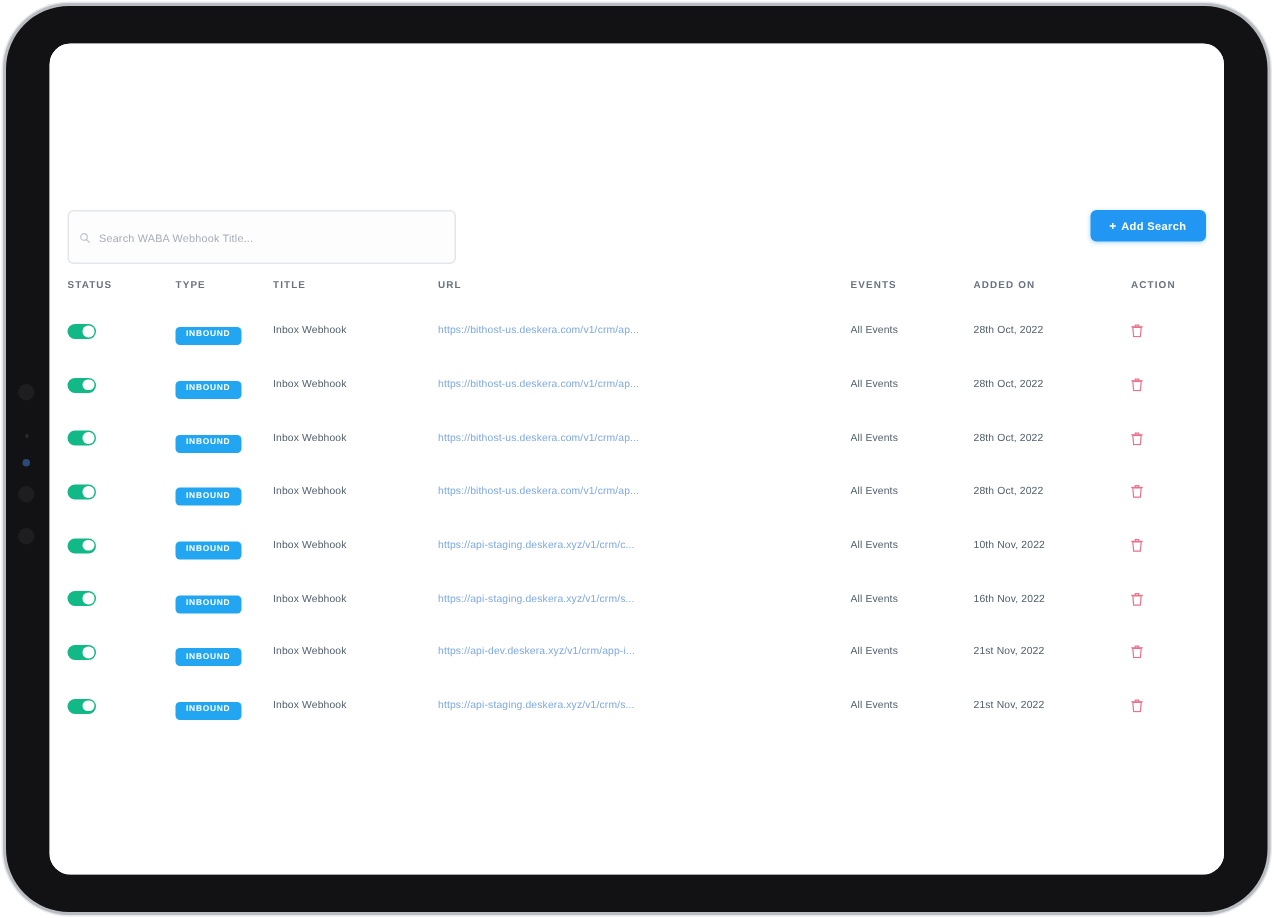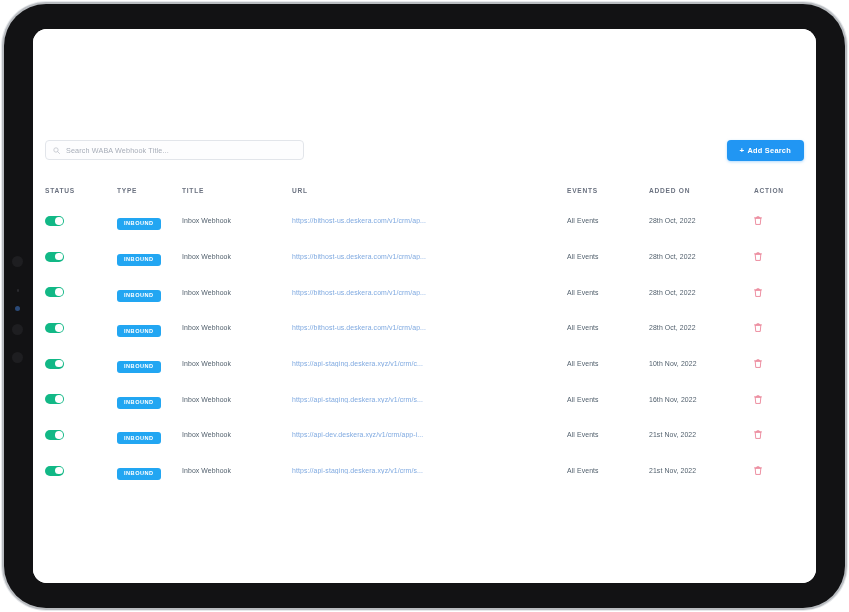--- a/index.html
+++ b/index.html
@@ -61,21 +61,21 @@
 
   
   #toolbar {
     position: absolute;
     left: 12px; top: 111px;
     width: 759px; height: 30px;
   }
   #search-box {
     position: absolute;
     left: 0; top: 0;
-    width: 259px; height: 20px;
+    width: 259px; height: 36px;
     border: 1px solid #e2e5ea;
     border-radius: 4px;
     background: #fdfdfe;
     display: flex;
     align-items: center;
     padding: 0 7px;
     gap: 6px;
   }
   #search-icon { flex: 0 0 auto; display: block; opacity: .55; }
   #search-input {

